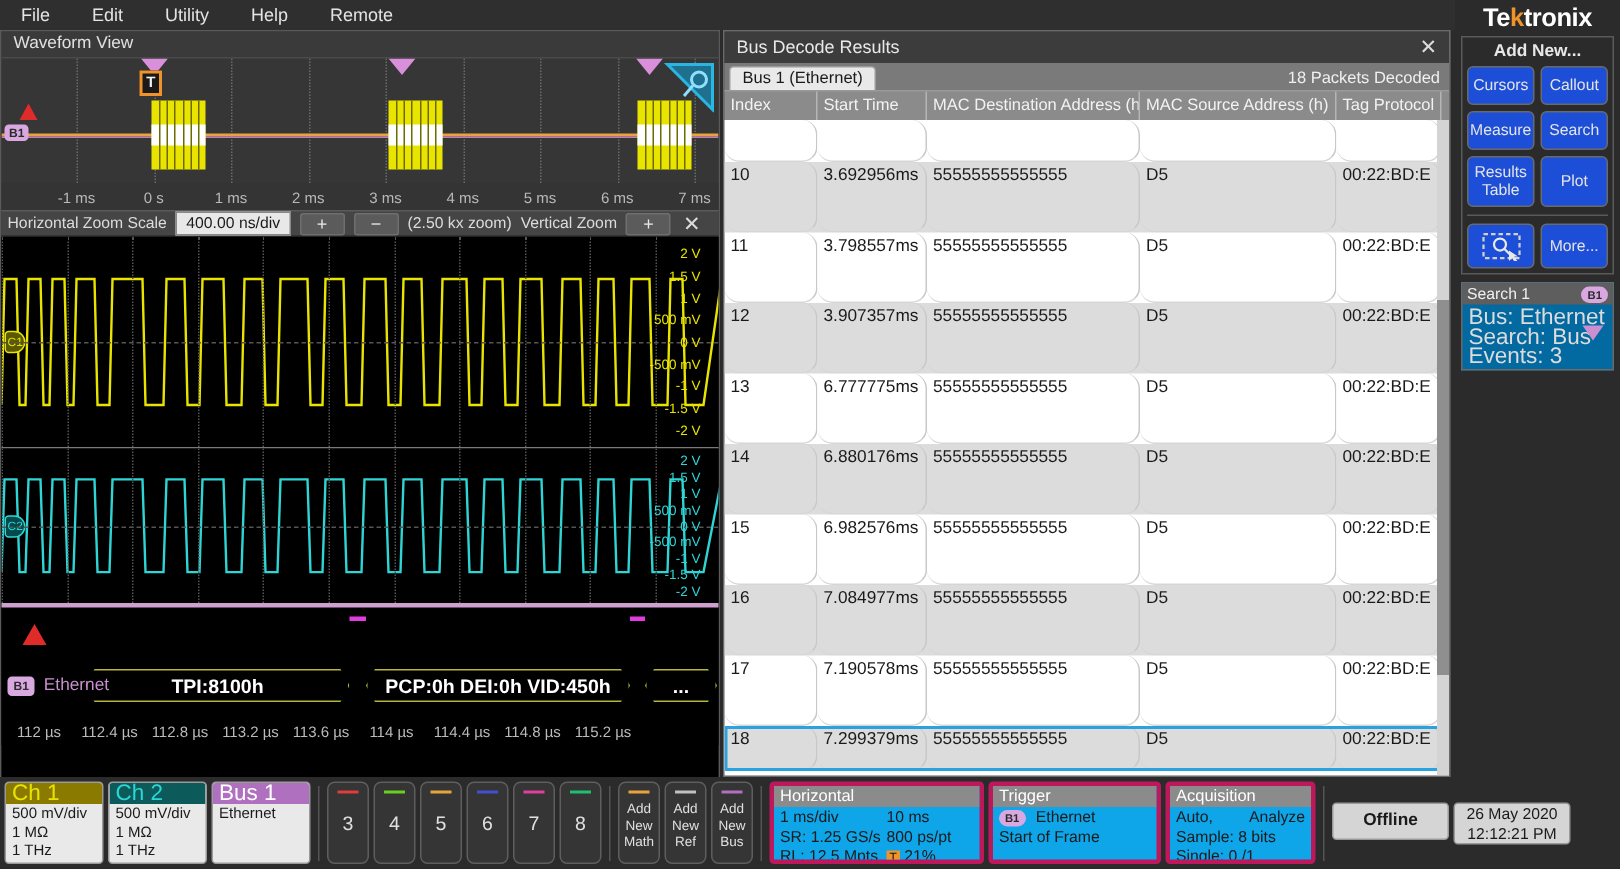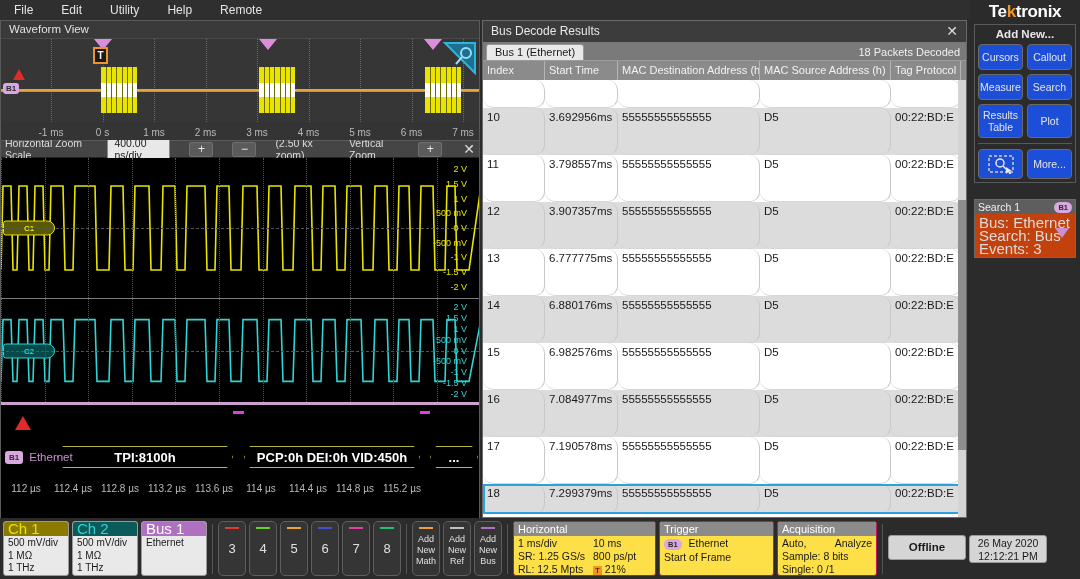--- a/index.html
+++ b/index.html
@@ -93,21 +93,21 @@
     border-bottom: 11px solid #e02b2b;
   }
   #ov-zoomicon {
     position: absolute; right: 2px; top: 2px;
     width: 38px; height: 34px;
   }
 
   
   #zoombar {
     height: 18px; background: #454545;
-    display: flex; align-items: center; gap: 19px;
+    display: flex; align-items: center; gap: 6px;
     padding: 0 4px; font-size: 10.5px; color: #dcdcdc;
     border-top: 1px solid #5a5a5a; border-bottom: 1px solid #222;
   }
   #zoombar .zfield {
     background: #e8e8e8; color: #1a1a1a; font-size: 10.5px;
     padding: 1px 6px; border: 1px solid #888;
   }
   #zoombar .zbtn {
     background: #5b5b5b; color: #e8e8e8; width: 30px; text-align: center;
     border: 1px solid #6f6f6f; border-radius: 2px;
@@ -126,21 +126,21 @@
   .gridline-h {
     position: absolute; left: 0; right: 0; height: 0;
     border-top: 1px dashed #555;
   }
   .vscale {
     position: absolute; right: 12px; font-size: 9px;
     transform: translateY(-50%); white-space: nowrap;
   }
   .ch-badge {
     position: absolute; left: 2px; transform: translateY(-50%);
-    font-size: 8px; font-weight: bold; padding: 2px 20px;
+    font-size: 8px; font-weight: normal; padding: 2px 1px;
     border-radius: 3px 8px 8px 3px;
   }
   #bus-pane { position: relative; background: #000; height: 95px; }
   #bus-topline { height: 3px; background: #cf9fcf; }
   #bus-warn {
     position: absolute; left: 14px; top: 14px;
     width: 0; height: 0;
     border-left: 8px solid transparent; border-right: 8px solid transparent;
     border-bottom: 14px solid #e02b2b;
   }
@@ -252,21 +252,21 @@
   }
   .btn-grid { display: grid; grid-template-columns: 1fr 1fr; gap: 4px; }
   .sb-btn {
     background: #1d4ed8; border: 1px solid #6a6a6a; border-radius: 4px;
     color: #e4e4e4; font-size: 10.5px; text-align: center;
     padding: 4px 1px; min-height: 26px;
     display: flex; align-items: center; justify-content: center;
   }
   .sb-sep { height: 1px; background: #5a5a5a; margin: 5px 0; }
   #search-badge {
-    margin: 16px 4px 0 4px; background: #c2410c;
+    margin: 5px 4px 0 4px; background: #0369a1;
     border: 1px solid #6a6a6a;
   }
   #search-badge-head {
     background: #5e5e5e; height: 14px; display: flex;
     align-items: center; justify-content: space-between;
     padding: 0 3px;
   }
   #search-badge-head span.t { font-size: 10.5px; color: #f0f0f0; }
   .b1-pill {
     background: #d9a8e0; color: #2b2b2b; font-size: 7.5px;
@@ -311,21 +311,21 @@
   .addnew-btn {
     width: 28px; height: 55px; background: #353535;
     border: 1px solid #5e5e5e; border-radius: 5px;
     position: relative; color: #e0e0e0; font-size: 9px;
     text-align: center; padding-top: 12px; line-height: 11px;
   }
   .addnew-btn .bar {
     position: absolute; top: 5px; left: 6px; right: 6px; height: 2px;
   }
   .info-card {
-    height: 55px; background: #fde047; border: 1px solid #be185d;
+    height: 55px; background: #0ea5e9; border: 3px solid #be185d;
     border-radius: 3px; color: #1a1a1a; font-size: 10.5px;
     overflow: hidden;
   }
   .info-card .hdr {
     background: #8b8b8b; color: #fff; height: 14px;
     font-size: 11px; line-height: 14px; padding-left: 4px;
   }
   .info-card .body { padding: 1px 4px; line-height: 13px; }
   .row2 { display: flex; justify-content: space-between; }
   #offline-btn {

